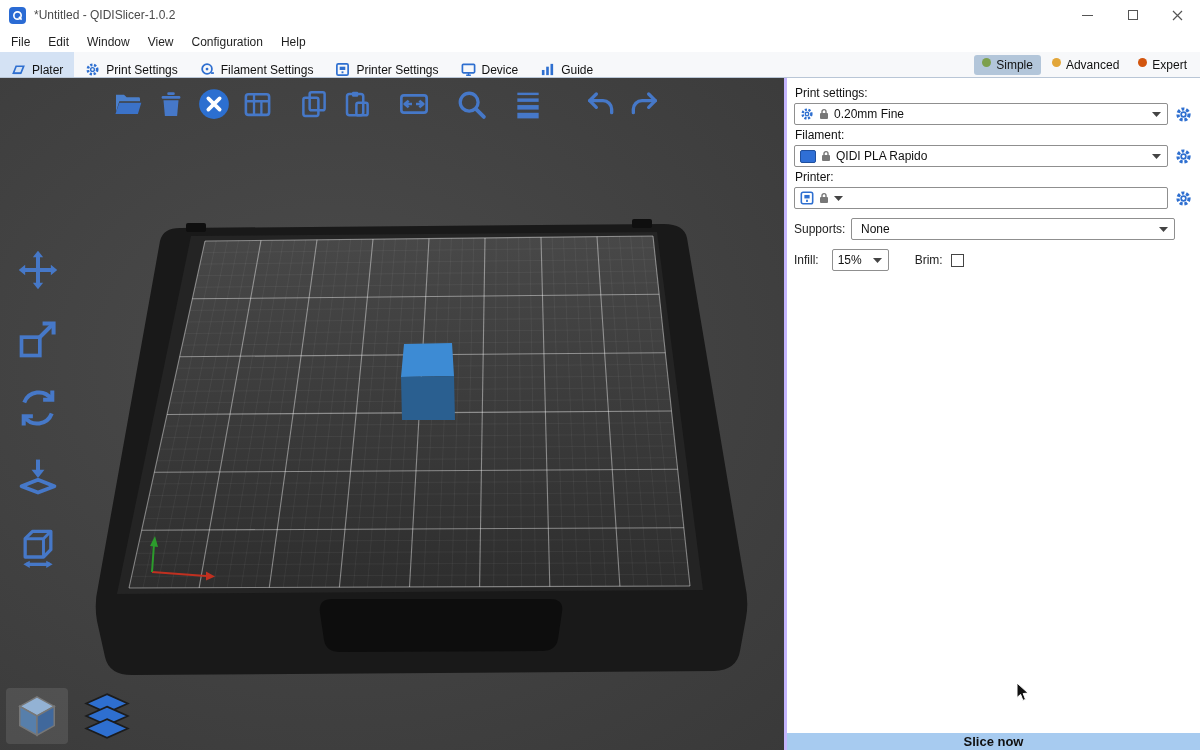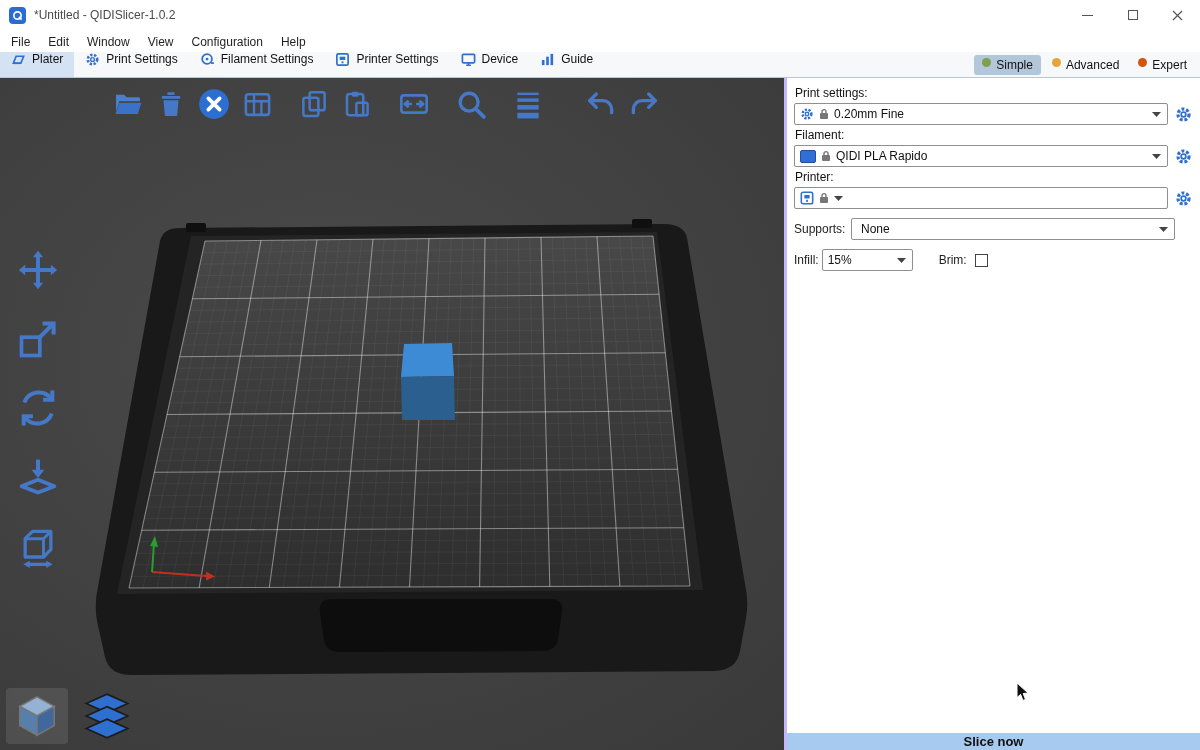--- a/index.html
+++ b/index.html
@@ -14,21 +14,21 @@
   .win-btn { width:45px; display:flex; align-items:center; justify-content:center; color:#555; }
   .min-glyph { width:11px; height:1px; background:#555; display:block; }
   .max-glyph { width:10px; height:10px; border:1px solid #555; display:block; }
 
   
   .menubar { height:22px; display:flex; align-items:flex-end; padding-left:2px; background:#fff; }
   .menu-item { padding:3px 9px; color:#1f1f1f; }
 
   
   .tabbar { height:26px; display:flex; align-items:stretch; background:#f7f8fa; border-bottom:1px solid #b9c6d6; }
-  .tab { display:flex; align-items:flex-start; gap:6px; padding:0 11px; color:#111; }
+  .tab { display:flex; align-items:flex-end; gap:6px; padding:0 11px; color:#111; }
   .tab.active { background:#d4e2f4; }
   .modes { margin-left:auto; display:flex; align-items:center; gap:3px; padding-right:5px; }
   .mode { display:flex; align-items:flex-start; gap:5px; padding:3px 8px; border-radius:3px; color:#111; }
   .mode-dot { width:9px; height:9px; border-radius:50%; }
 
   
   .main { display:flex; height:672px; }
   .viewport { width:784px; height:672px; position:relative; overflow:hidden;
               background:radial-gradient(ellipse 900px 720px at 42% 42%, #4b4b4b, #383838 80%); }
   .scene { position:absolute; left:0; top:0; }
@@ -48,21 +48,21 @@
   .panel { width:416px; border-left:3px solid #c4b5fd; background:#fff; position:relative; padding:6px 8px 0 7px; }
   .sect-label { margin:2px 0 3px 1px; color:#111; }
   .combo-row { display:flex; align-items:center; gap:6px; margin-bottom:3px; }
   .combo { flex:1; height:22px; border:1px solid #8f8f8f; border-radius:2px; background:#fff;
            display:flex; align-items:center; padding:0 6px 0 5px; gap:5px; }
   .combo .val { flex:1; color:#111; white-space:nowrap; overflow:hidden; }
   .gear-btn { width:18px; height:18px; display:flex; align-items:center; justify-content:center; }
   .inline-row { display:flex; align-items:center; margin-top:9px; }
   .supports-label { width:57px; }
   .supports-combo { flex:1; margin-right:17px; }
-  .infill-combo { width:91px; margin-left:3px; }
+  .infill-combo { width:57px; margin-left:13px; }
   .brim-label { margin-left:26px; }
   .checkbox { width:13px; height:13px; border:1px solid #444; background:#fff; margin-left:8px; }
   .slice-btn { position:absolute; left:0; right:0; bottom:0; height:17px; display:flex; align-items:center;
                justify-content:center; font-weight:bold; font-size:13px; color:#101010; }
 
   .cursor { position:absolute; left:1016px; top:682px; z-index:50; }
 </style>
 </head>
 <body>
 

